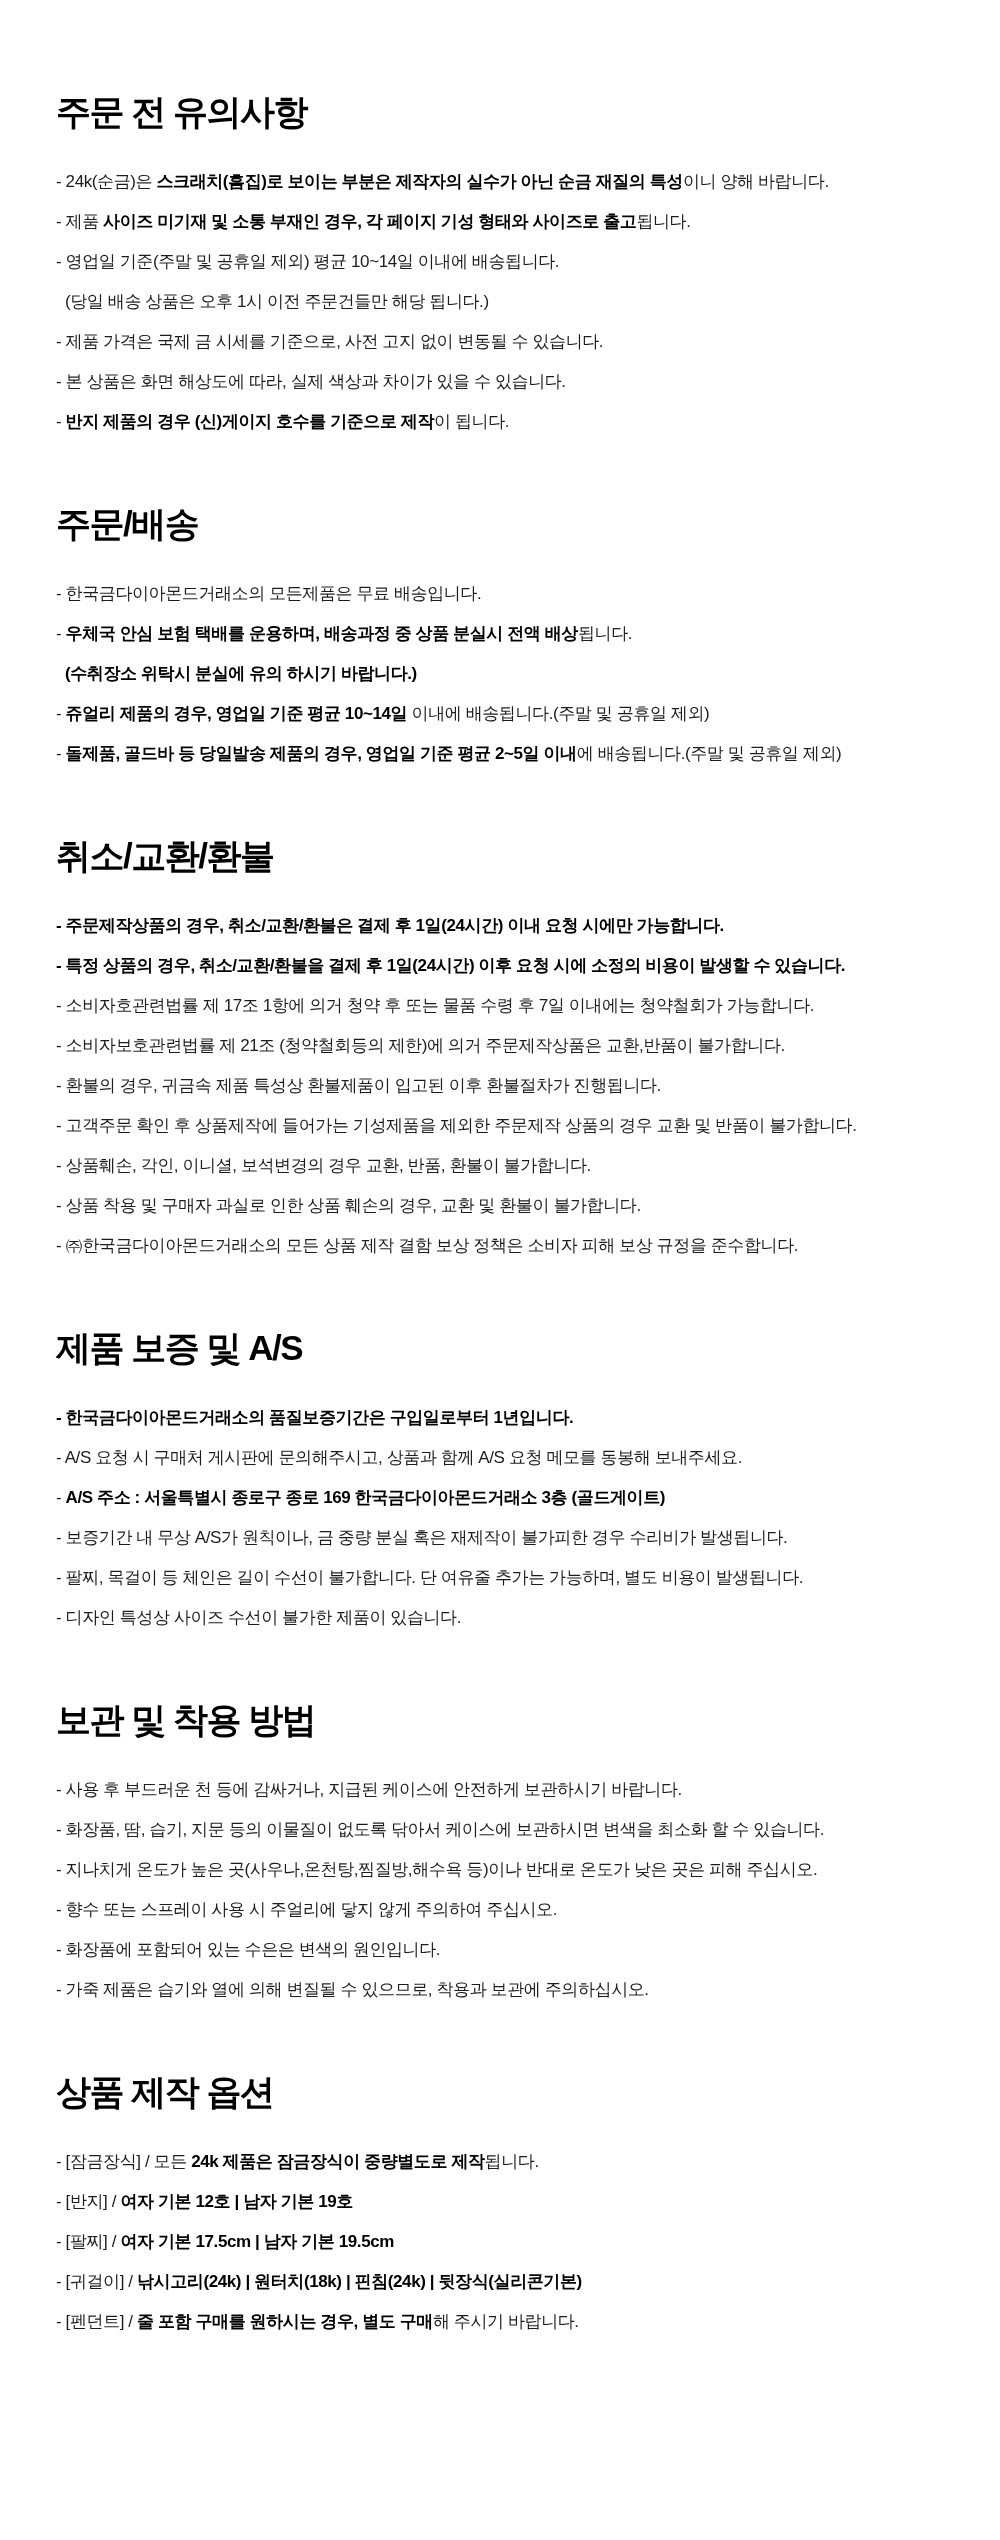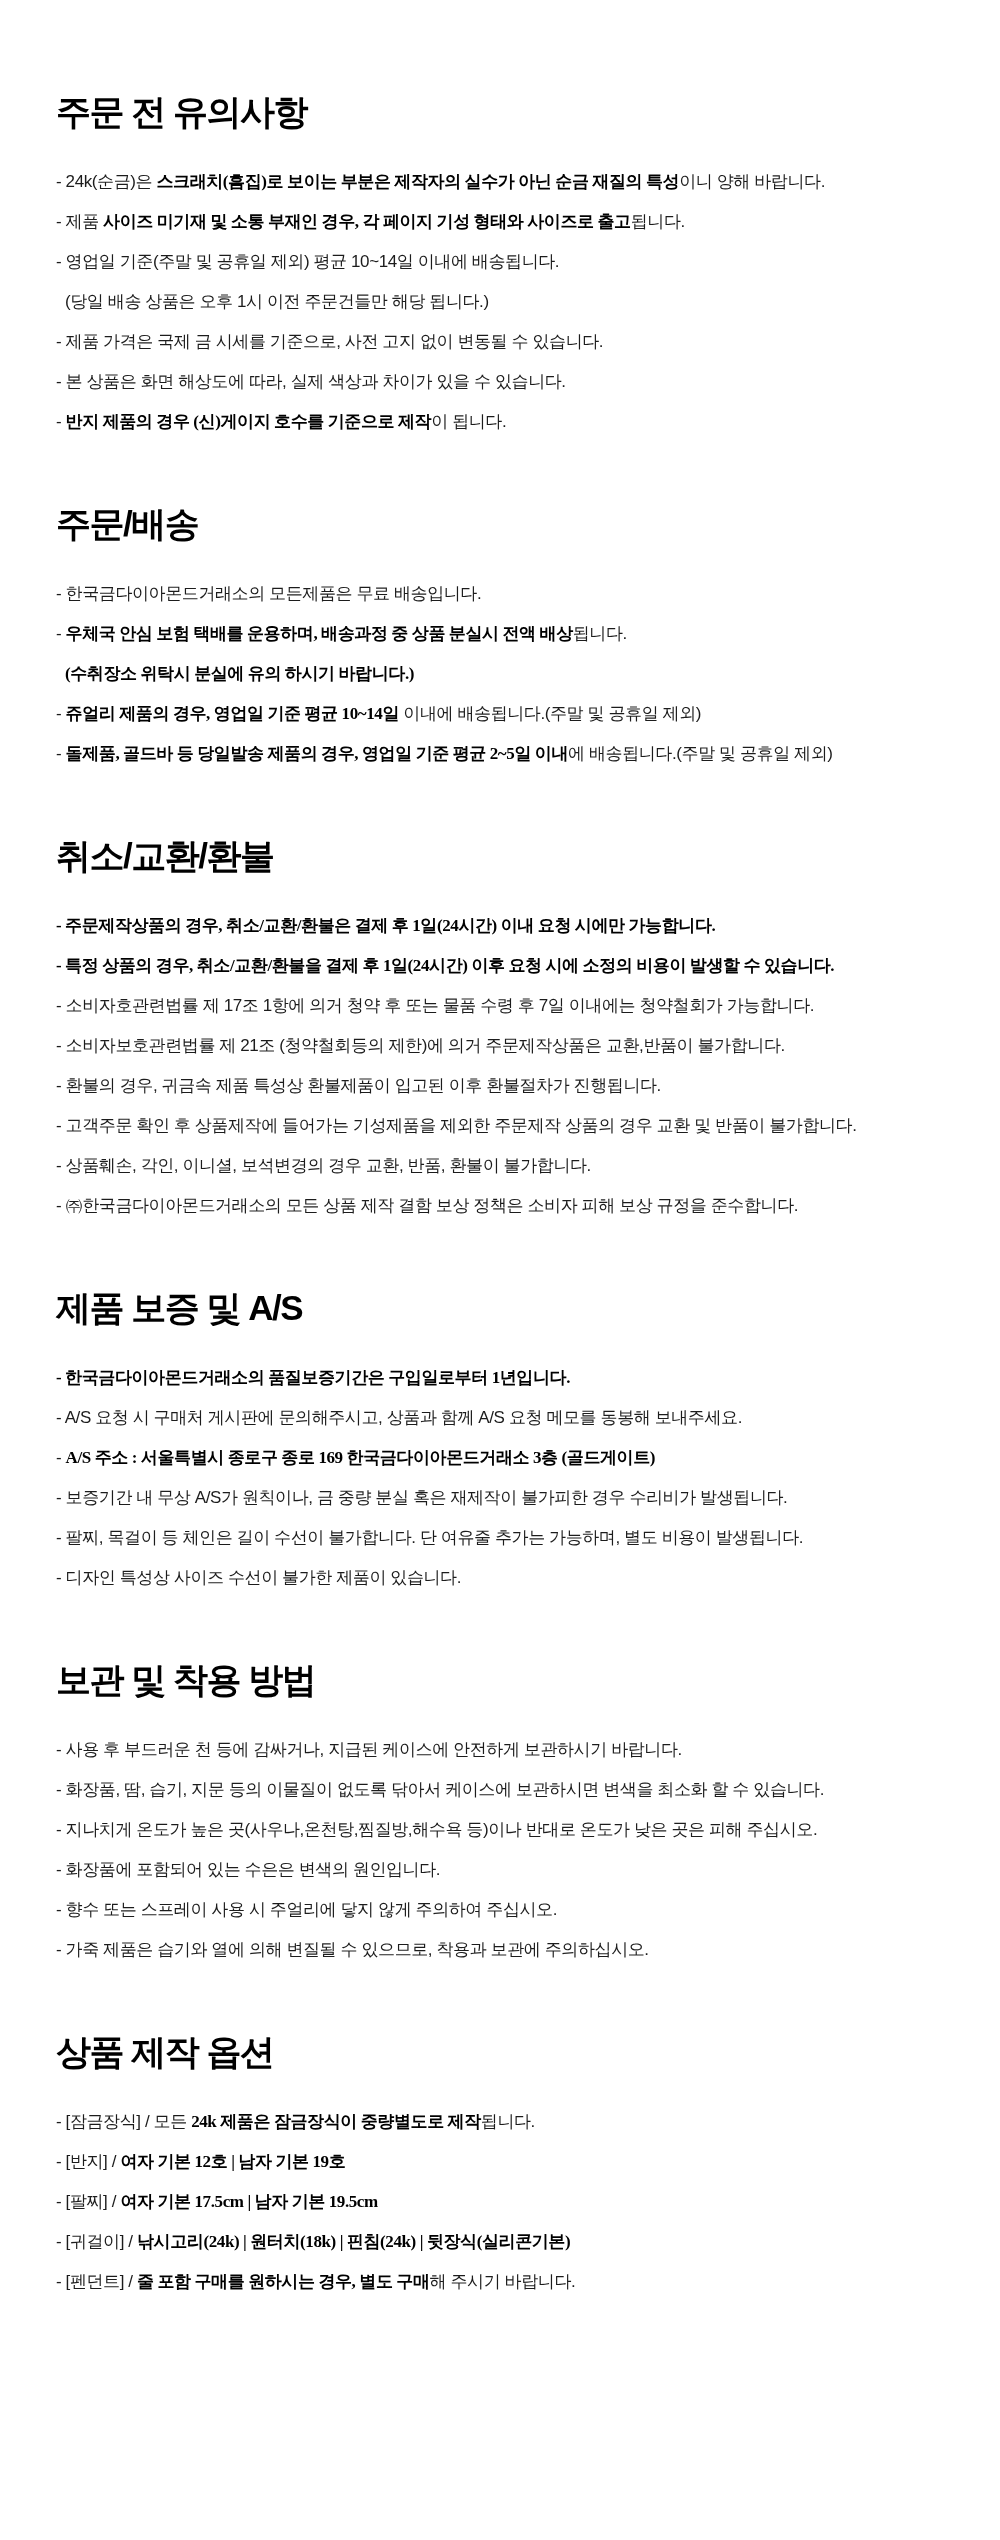--- a/index.html
+++ b/index.html
@@ -36,21 +36,21 @@
   .notice-item {
     margin: 0;
     font-size: 17px;
     line-height: 40px;
     letter-spacing: -0.4px;
     white-space: nowrap;
     overflow: hidden;
     color: #1c1c1c;
   }
   .notice-item .seg { font-weight: 400; }
-  .notice-item .seg.bold { font-weight: 700; color: #000000; font-family: Liberation Serif, serif; }
+  .notice-item .seg.bold { font-weight: 700; color: #000000; }
   .notice-item.indent { padding-left: 9px; }
 </style>
 </head>
 <body>
 
 <main class="page">
   <div>
       <section class="notice-section">
         <h2 class="section-title">주문 전 유의사항</h2>
         <p class="notice-item"><span class="seg">- 24k(순금)은 </span><span class="seg bold">스크래치(흠집)로 보이는 부분은 제작자의 실수가 아닌 순금 재질의 특성</span><span class="seg">이니 양해 바랍니다.</span></p>
@@ -71,38 +71,39 @@
       </section>
       <section class="notice-section">
         <h2 class="section-title">취소/교환/환불</h2>
         <p class="notice-item"><span class="seg bold">- 주문제작상품의 경우, 취소/교환/환불은 결제 후 1일(24시간) 이내 요청 시에만 가능합니다.</span></p>
         <p class="notice-item"><span class="seg bold">- 특정 상품의 경우, 취소/교환/환불을 결제 후 1일(24시간) 이후 요청 시에 소정의 비용이 발생할 수 있습니다.</span></p>
         <p class="notice-item"><span class="seg">- 소비자호관련법률 제 17조 1항에 의거 청약 후 또는 물품 수령 후 7일 이내에는 청약철회가 가능합니다.</span></p>
         <p class="notice-item"><span class="seg">- 소비자보호관련법률 제 21조 (청약철회등의 제한)에 의거 주문제작상품은 교환,반품이 불가합니다.</span></p>
         <p class="notice-item"><span class="seg">- 환불의 경우, 귀금속 제품 특성상 환불제품이 입고된 이후 환불절차가 진행됩니다.</span></p>
         <p class="notice-item"><span class="seg">- 고객주문 확인 후 상품제작에 들어가는 기성제품을 제외한 주문제작 상품의 경우 교환 및 반품이 불가합니다.</span></p>
         <p class="notice-item"><span class="seg">- 상품훼손, 각인, 이니셜, 보석변경의 경우 교환, 반품, 환불이 불가합니다.</span></p>
+        <p class="notice-item"><span class="seg">- 상품 착용 및 구매자 과실로 인한 상품 훼손의 경우, 교환 및 환불이 불가합니다.</span></p>
         <p class="notice-item"><span class="seg">- ㈜한국금다이아몬드거래소의 모든 상품 제작 결함 보상 정책은 소비자 피해 보상 규정을 준수합니다.</span></p>
       </section>
       <section class="notice-section">
         <h2 class="section-title">제품 보증 및 A/S</h2>
         <p class="notice-item"><span class="seg bold">- 한국금다이아몬드거래소의 품질보증기간은 구입일로부터 1년입니다.</span></p>
         <p class="notice-item"><span class="seg">- A/S 요청 시 구매처 게시판에 문의해주시고, 상품과 함께 A/S 요청 메모를 동봉해 보내주세요.</span></p>
         <p class="notice-item"><span class="seg">- </span><span class="seg bold">A/S 주소 : 서울특별시 종로구 종로 169 한국금다이아몬드거래소 3층 (골드게이트)</span></p>
         <p class="notice-item"><span class="seg">- 보증기간 내 무상 A/S가 원칙이나, 금 중량 분실 혹은 재제작이 불가피한 경우 수리비가 발생됩니다.</span></p>
         <p class="notice-item"><span class="seg">- 팔찌, 목걸이 등 체인은 길이 수선이 불가합니다. 단 여유줄 추가는 가능하며, 별도 비용이 발생됩니다.</span></p>
         <p class="notice-item"><span class="seg">- 디자인 특성상 사이즈 수선이 불가한 제품이 있습니다.</span></p>
       </section>
       <section class="notice-section">
         <h2 class="section-title">보관 및 착용 방법</h2>
         <p class="notice-item"><span class="seg">- 사용 후 부드러운 천 등에 감싸거나, 지급된 케이스에 안전하게 보관하시기 바랍니다.</span></p>
         <p class="notice-item"><span class="seg">- 화장품, 땀, 습기, 지문 등의 이물질이 없도록 닦아서 케이스에 보관하시면 변색을 최소화 할 수 있습니다.</span></p>
         <p class="notice-item"><span class="seg">- 지나치게 온도가 높은 곳(사우나,온천탕,찜질방,해수욕 등)이나 반대로 온도가 낮은 곳은 피해 주십시오.</span></p>
+        <p class="notice-item"><span class="seg">- 향수 또는 스프레이 사용 시 주얼리에 닿지 않게 주의하여 주십시오.</span></p>
         <p class="notice-item"><span class="seg">- 화장품에 포함되어 있는 수은은 변색의 원인입니다.</span></p>
-        <p class="notice-item"><span class="seg">- 향수 또는 스프레이 사용 시 주얼리에 닿지 않게 주의하여 주십시오.</span></p>
         <p class="notice-item"><span class="seg">- 가죽 제품은 습기와 열에 의해 변질될 수 있으므로, 착용과 보관에 주의하십시오.</span></p>
       </section>
       <section class="notice-section">
         <h2 class="section-title">상품 제작 옵션</h2>
         <p class="notice-item"><span class="seg">- [잠금장식] / 모든 </span><span class="seg bold">24k 제품은 잠금장식이 중량별도로 제작</span><span class="seg">됩니다.</span></p>
         <p class="notice-item"><span class="seg">- [반지] / </span><span class="seg bold">여자 기본 12호 | 남자 기본 19호</span></p>
         <p class="notice-item"><span class="seg">- [팔찌] / </span><span class="seg bold">여자 기본 17.5cm | 남자 기본 19.5cm</span></p>
         <p class="notice-item"><span class="seg">- [귀걸이] / </span><span class="seg bold">낚시고리(24k) | 원터치(18k) | 핀침(24k) | 뒷장식(실리콘기본)</span></p>
         <p class="notice-item"><span class="seg">- [펜던트] / </span><span class="seg bold">줄 포함 구매를 원하시는 경우, 별도 구매</span><span class="seg">해 주시기 바랍니다.</span></p>
       </section>

